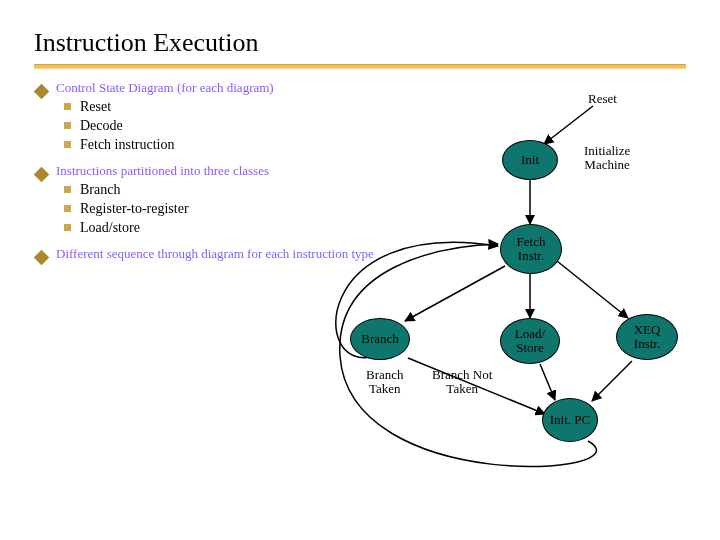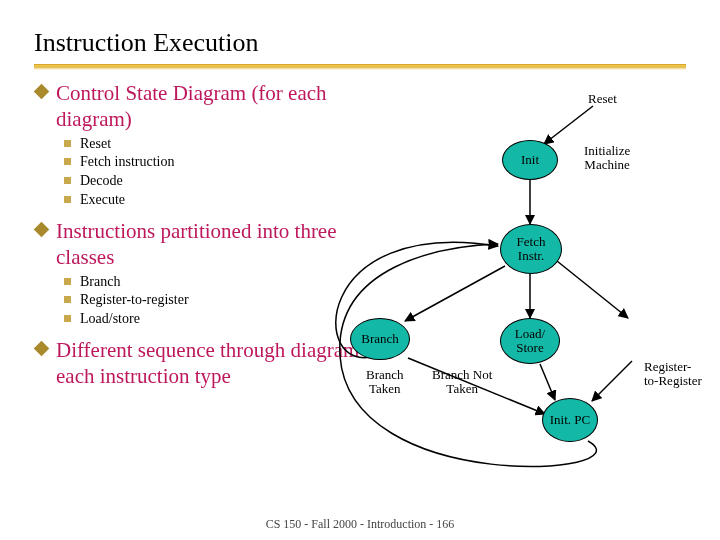--- a/index.html
+++ b/index.html
@@ -15,22 +15,22 @@
   .title { font-size: 26px; font-weight: 400; color: #000; margin-bottom: 6px; }
   .title-rule {
     height: 6px;
     margin-top: 4px;
     margin-bottom: 10px;
     background: linear-gradient(to bottom, #eecb56 0%, #e7b83c 40%, transparent 100%);
     border-top: 1px solid #d9a62a;
   }
   .content { position: relative; }
   .l1 {
-    font-size: 21px;
-    color: #be185d;
+    font-size: 13px;
+    color: #8b5cf6;
     margin: 6px 0 2px 0;
     padding-left: 22px;
     position: relative;
     line-height: 1.25;
     max-width: 360px;
   }
   .l1::before {
     content: '';
     position: absolute;
     left: 2px; top: 6px;
@@ -67,21 +67,21 @@
     left: 320px;
     top: 96px;
     width: 400px;
     height: 400px;
     pointer-events: none;
   }
   .node {
     position: absolute;
     border: 1px solid #000;
     border-radius: 50%;
-    background: #14b8a6;
+    background: #0f766e;
     display: flex;
     align-items: center;
     justify-content: center;
     text-align: center;
     font-size: 13px;
     line-height: 1.1;
     padding: 2px;
   }
   .lbl {
     position: absolute;
@@ -95,23 +95,22 @@
 <body>
 
 <div class="slide">
   <div class="title">Instruction Execution</div>
   <div class="title-rule"></div>
 
   <div class="content">
     <div class="l1">Control State Diagram (for each diagram)</div>
     <div class="l2-group">
       <div class="l2">Reset</div>
+      <div class="l2">Decode</div>
       <div class="l2">Fetch instruction</div>
-      <div class="l2">Decode</div>
-      <div class="l2">Execute</div>
     </div>
 
     <div class="l1">Instructions partitioned into three classes</div>
     <div class="l2-group">
       <div class="l2">Branch</div>
       <div class="l2">Register-to-register</div>
       <div class="l2">Load/store</div>
     </div>
 
     <div class="l1">Different sequence through diagram for each instruction type</div>
@@ -143,29 +142,28 @@
 
       <path d="M55 260 C -10 280, -10 120, 178 150" fill="none" stroke="#000" stroke-width="1.5" marker-end="url(#arr)"></path>
 
       <path d="M268 345 C 330 380, 30 400, 20 260 C 14 170, 120 150, 178 148" fill="none" stroke="#000" stroke-width="1.5" marker-end="url(#arr)"></path>
     </svg>
 
     <div class="node" style="left:182px;top:44px;width:56px;height:40px;">Init</div>
     <div class="node" style="left:180px;top:128px;width:62px;height:50px;">Fetch Instr.</div>
     <div class="node" style="left:30px;top:222px;width:60px;height:42px;">Branch</div>
     <div class="node" style="left:180px;top:222px;width:60px;height:46px;white-space:pre;">Load/<br>Store</div>
+    <div class="node" style="left:296px;top:218px;width:62px;height:46px;">XEQ Instr.</div>
     <div class="node" style="left:222px;top:302px;width:56px;height:44px;">Init. PC</div>
 
     <div class="lbl" style="left:268px;top:-4px;">Reset</div>
     <div class="lbl" style="left:264px;top:48px;text-align:center;">
       <span>Initialize<br>Machine</span>
     </div>
     <div class="lbl" style="left:46px;top:272px;">
       <span>Branch<br>Taken</span>
     </div>
     <div class="lbl" style="left:112px;top:272px;">
       <span>Branch Not<br>Taken</span>
     </div>
-    <div class="lbl" style="left:324px;top:264px;text-align:left;white-space:pre;">Register-<br>to-Register</div>
   </div>
 
-  <div class="footer">CS 150 - Fall 2000 - Introduction - 166</div>
 </div>
 
 </body></html>

